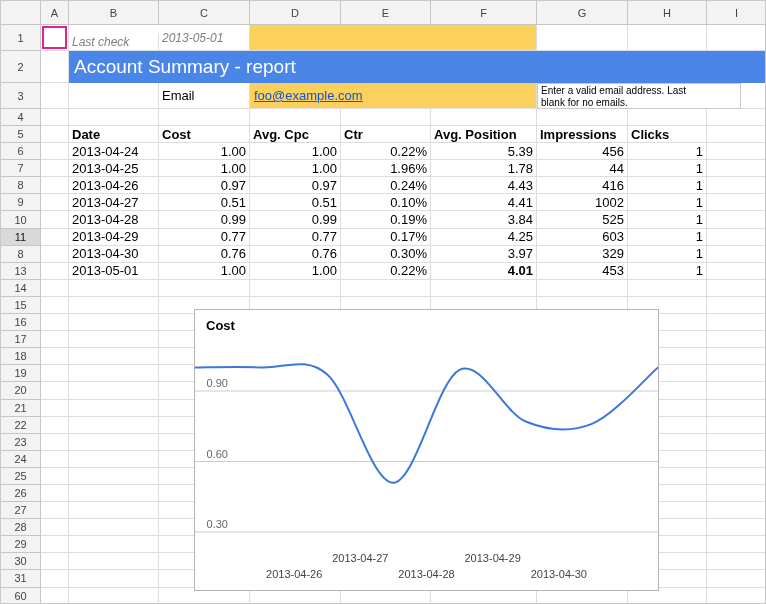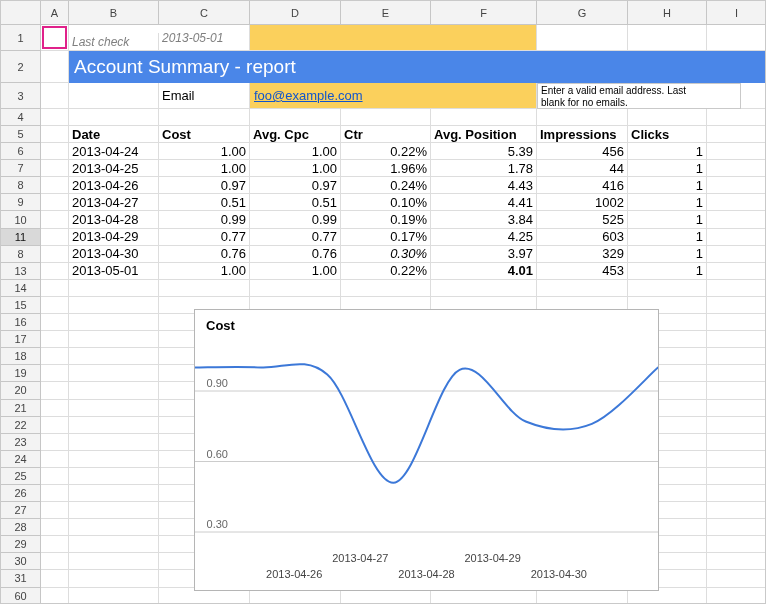--- a/index.html
+++ b/index.html
@@ -176,21 +176,21 @@
       <div class="cell num" style="grid-area: 12 / 5;">0.77</div>
       <div class="cell num" style="grid-area: 12 / 6;">0.17%</div>
       <div class="cell num" style="grid-area: 12 / 7;">4.25</div>
       <div class="cell num" style="grid-area: 12 / 8;">603</div>
       <div class="cell num" style="grid-area: 12 / 9;">1</div>
       <div class="cell" style="grid-area: 12 / 10;"></div>
       <div class="cell" style="grid-area: 13 / 2;"></div>
       <div class="cell" style="grid-area: 13 / 3;">2013-04-30</div>
       <div class="cell num" style="grid-area: 13 / 4;">0.76</div>
       <div class="cell num" style="grid-area: 13 / 5;">0.76</div>
-      <div class="cell num" style="grid-area: 13 / 6; font-style: italic;">0.30%</div>
+      <div class="cell num" style="grid-area: 13 / 6;">0.30%</div>
       <div class="cell num" style="grid-area: 13 / 7;">3.97</div>
       <div class="cell num" style="grid-area: 13 / 8;">329</div>
       <div class="cell num" style="grid-area: 13 / 9;">1</div>
       <div class="cell" style="grid-area: 13 / 10;"></div>
       <div class="cell" style="grid-area: 14 / 2;"></div>
       <div class="cell" style="grid-area: 14 / 3;">2013-05-01</div>
       <div class="cell num" style="grid-area: 14 / 4;">1.00</div>
       <div class="cell num" style="grid-area: 14 / 5;">1.00</div>
       <div class="cell num" style="grid-area: 14 / 6;">0.22%</div>
       <div class="cell num" style="grid-area: 14 / 7; font-weight: bold;">4.01</div>

